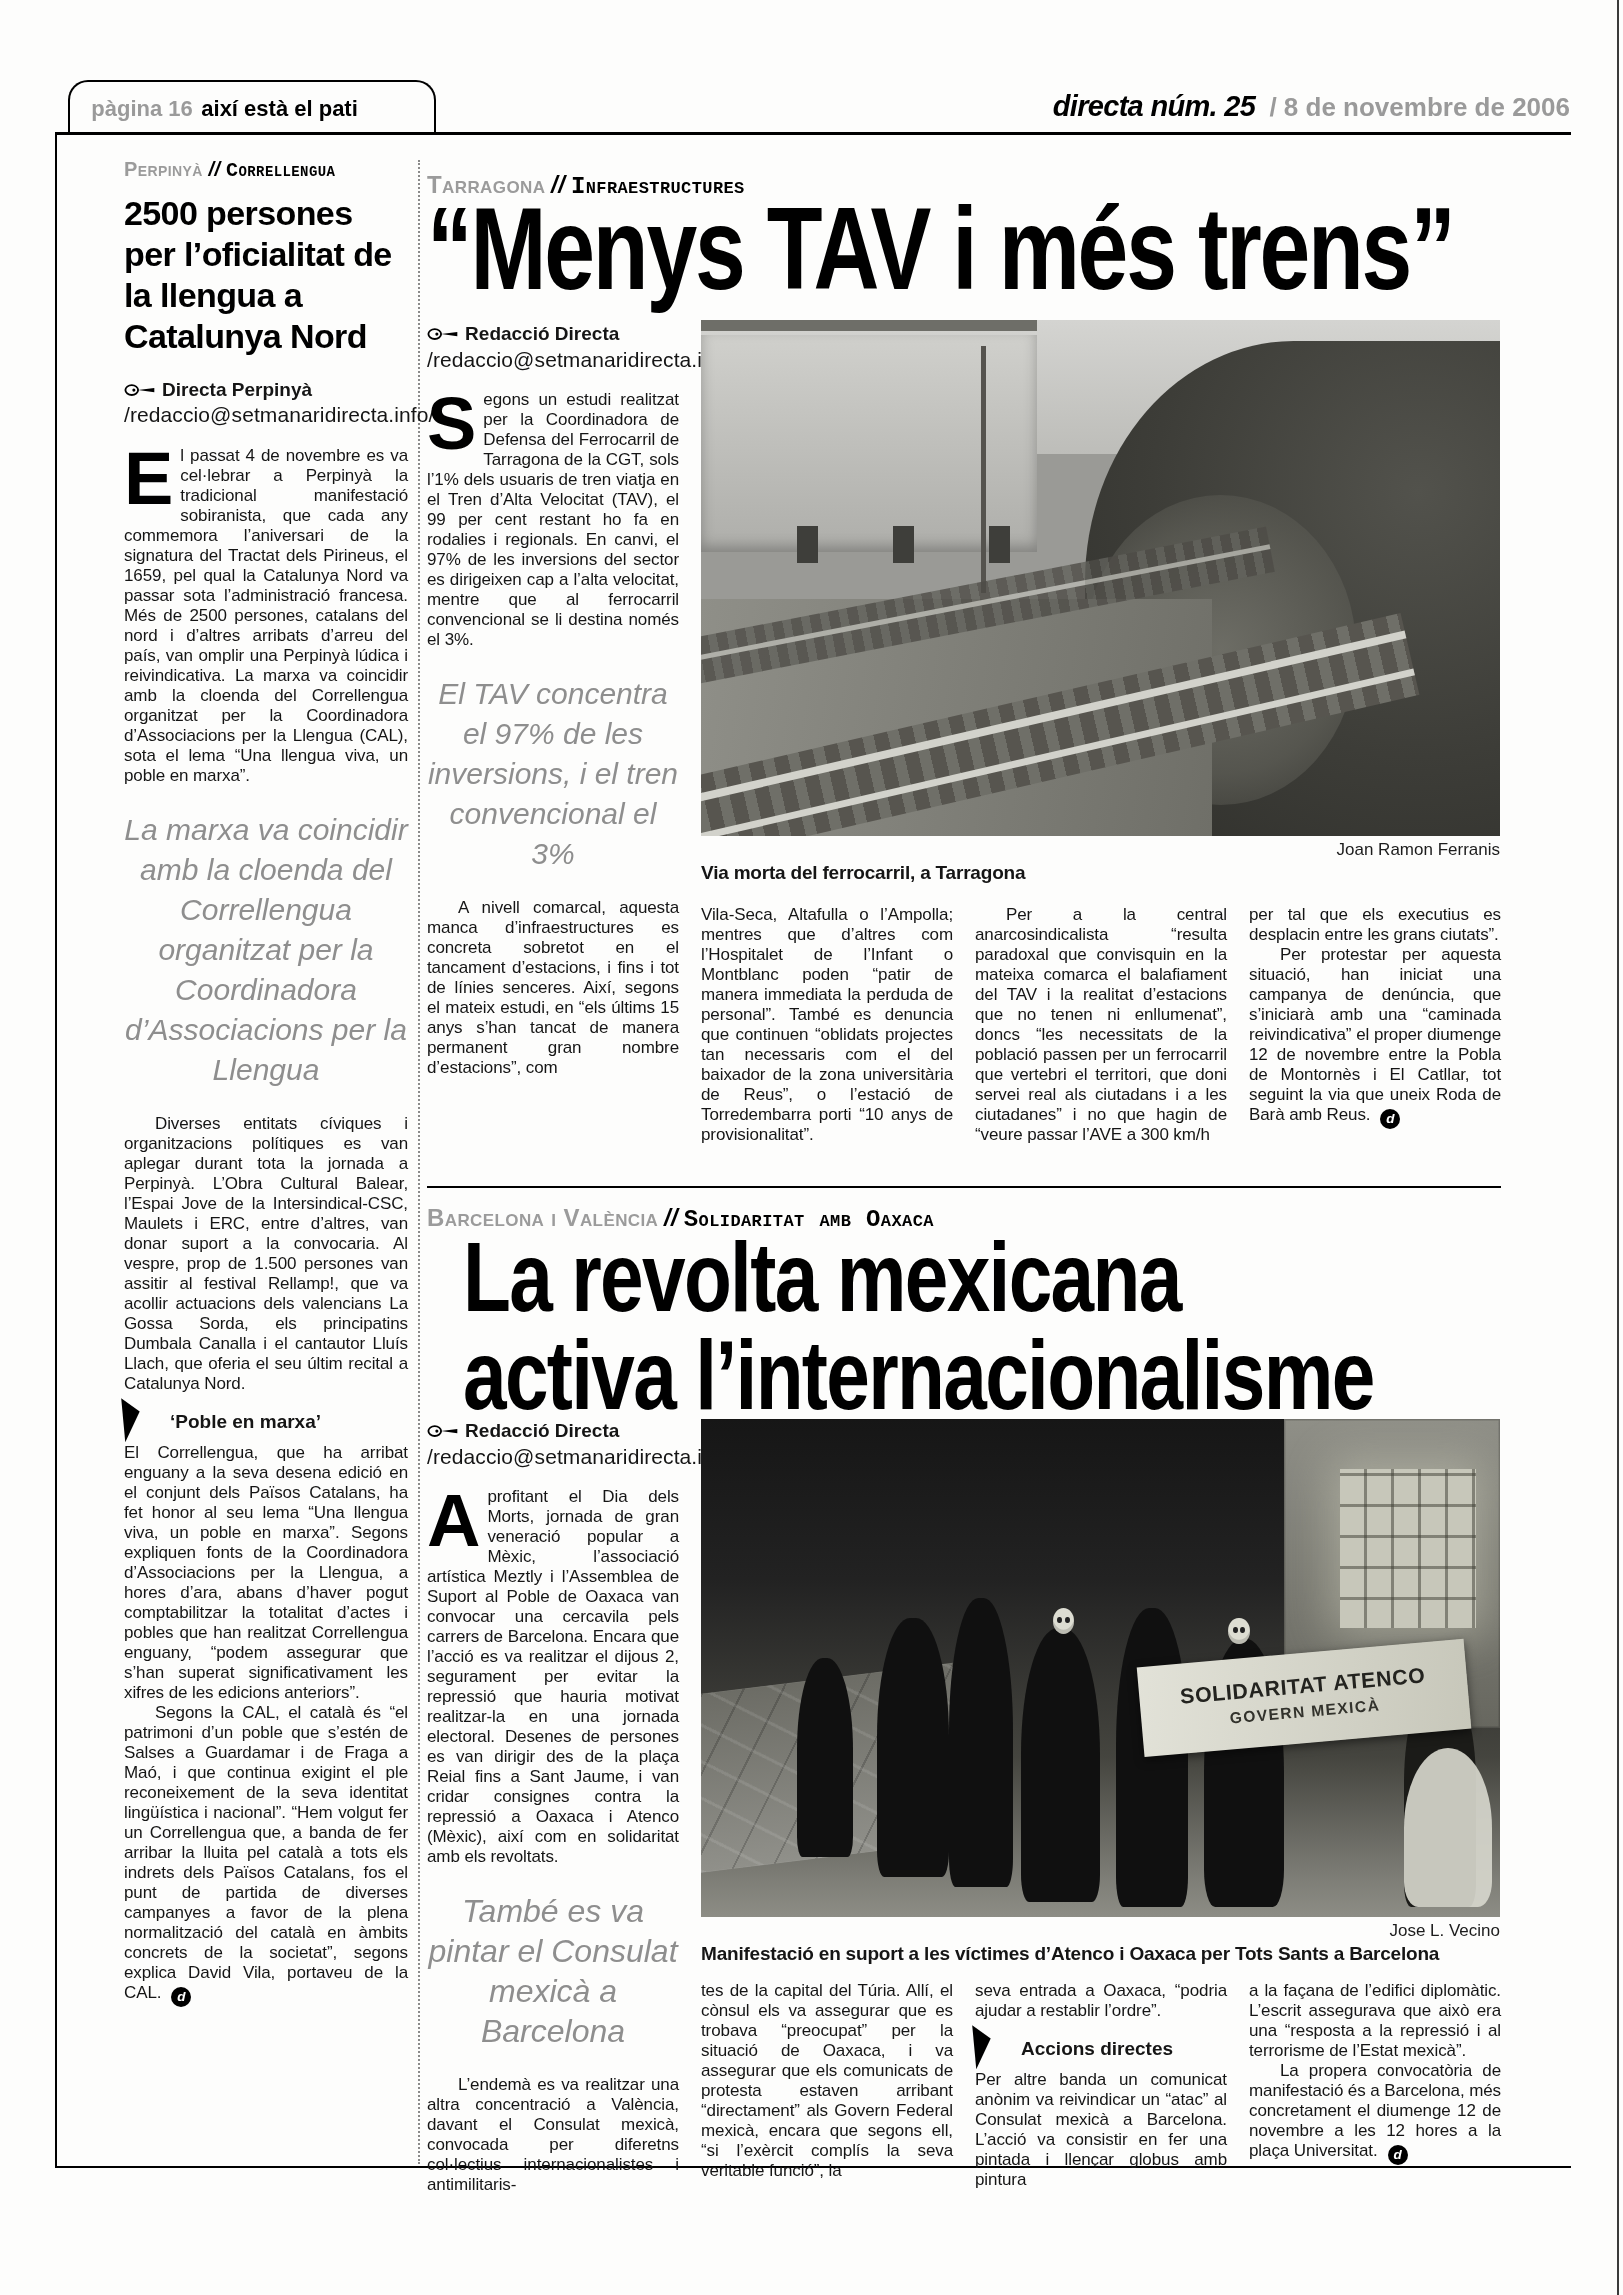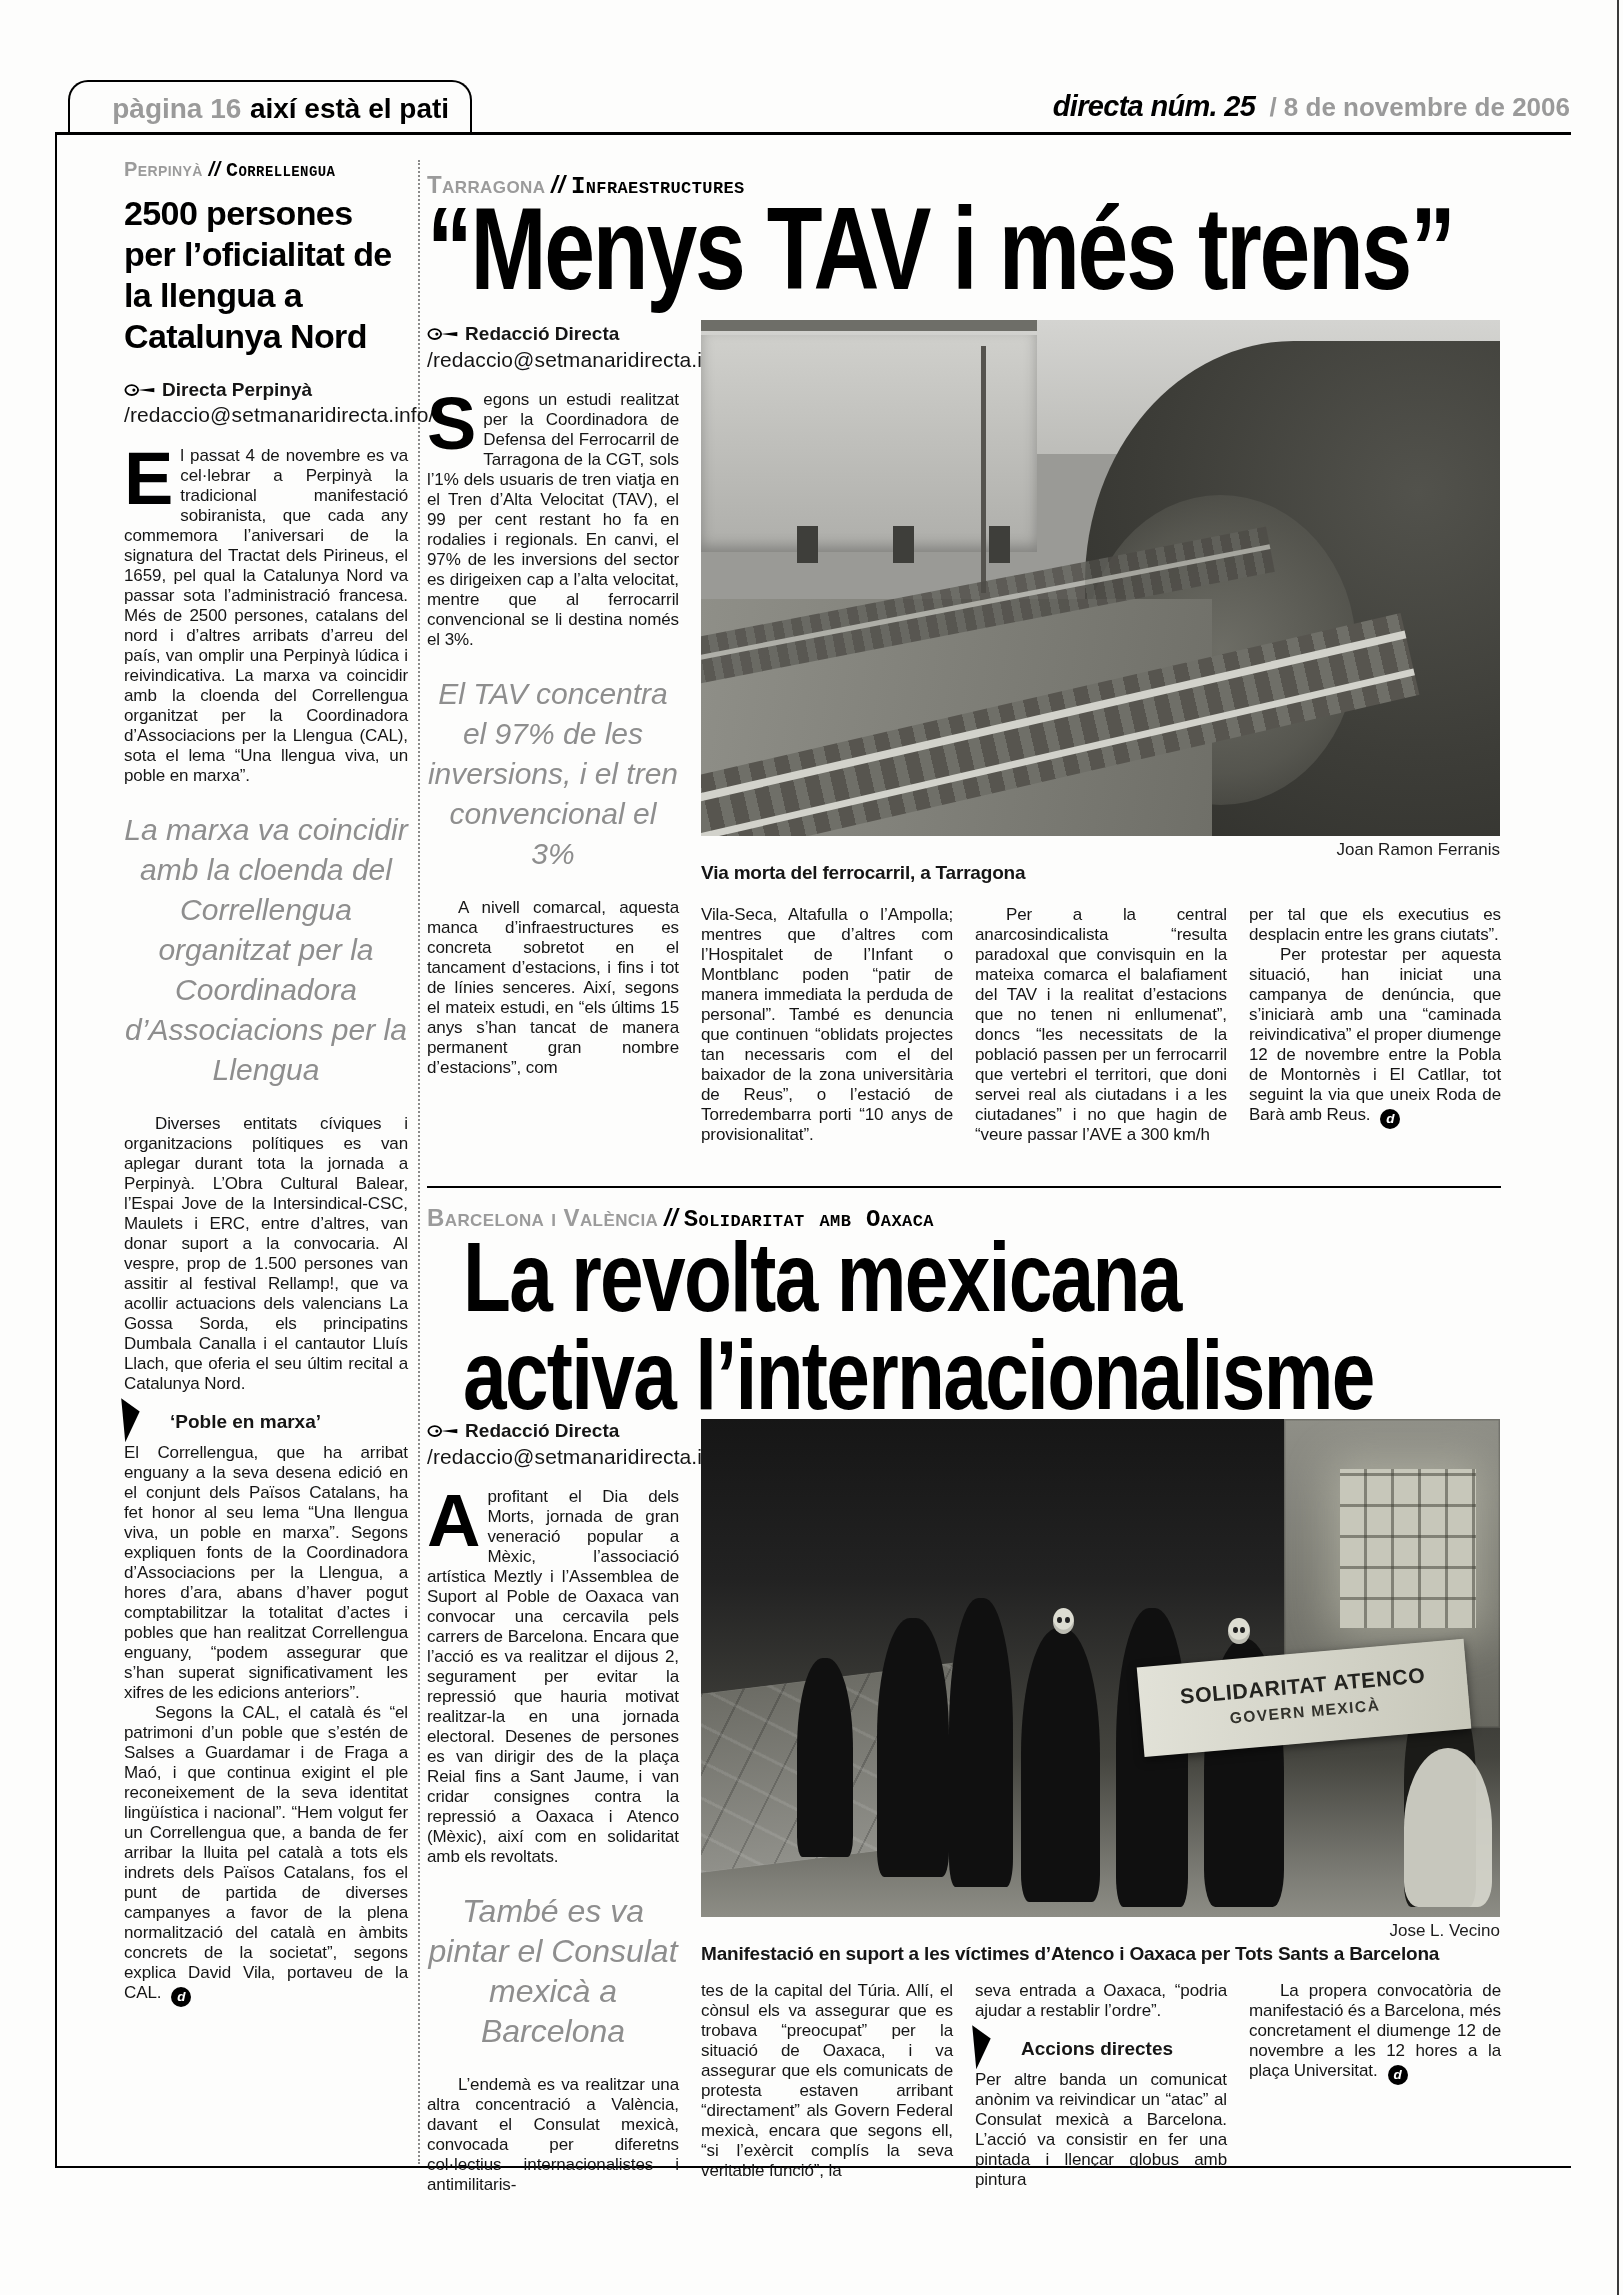--- a/index.html
+++ b/index.html
@@ -6,24 +6,24 @@
   html,body { width:1623px; height:2295px; background:#fdfdfc; }
   body { font-family:"Liberation Sans", sans-serif; color:#151515; position:relative; overflow:hidden; }
 
   
   .rule-top    { position:absolute; left:55px;  top:132px;  width:1516px; height:2.8px;  background:#000; }
   .rule-left   { position:absolute; left:55px;  top:132px;  width:2.1px;    height:2036px; background:#000; }
   .rule-bottom { position:absolute; left:55px;  top:2166px; width:1516px; height:2.1px;  background:#000; }
   .edge-right  { position:absolute; left:1617px; top:0;     width:2.1px;    height:2295px; background:#3a3a3a; }
   .col-divider { position:absolute; left:418px; top:160px;  height:2004px; border-left:2.1px dotted #8a8a8a; }
 
-  .tab { position:absolute; left:68px; top:80px; width:404px; height:55px;
+  .tab { position:absolute; left:68px; top:80px; width:368px; height:55px;
          border:2.8px solid #000; border-bottom:none; border-radius:20px 20px 0 0;
          display:flex; align-items:center; padding-left:21.3px; gap:8.5px;
-         font-size:28px; font-weight:bold; background:#fdfdfc;justify-content:center; }
+         font-size:22px; font-weight:bold; background:#fdfdfc; }
   .tab-pg  { color:#9a9a9a; }
   .tab-sec { color:#000; }
 
   .masthead { position:absolute; right:53px; top:90px; text-align:right; font-size:26px; white-space:nowrap; }
   .mh-brand { font-weight:bold; font-style:italic; font-size:29px; color:#000; letter-spacing:-0.7px; }
   .mh-date  { color:#9a9a9a; font-weight:bold; margin-left:7.1px; }
 
   
   .kicker { font-weight:bold; font-variant:small-caps; letter-spacing:0.4px; white-space:nowrap; }
   .k-loc   { color:#9b9b9b; }
@@ -309,18 +309,19 @@
     </div>
     <div class="b-c3">
       <p class="body">seva entrada a Oaxaca, “podria ajudar a restablir l’ordre”.</p>
       <div class="subhead">
         <span class="tri"></span>
         <span>Accions directes</span>
       </div>
       <p class="body">Per altre banda un comunicat anònim va reivindicar un “atac” al Consulat mexicà a Barcelona. L’acció va consistir en fer una pintada i llençar globus amb pintura</p>
     </div>
     <div class="b-c4">
+      <p class="body">a la façana de l’edifici diplomàtic. L’escrit assegurava que això era una “resposta a la repressió i al terrorisme de l’Estat mexicà”.</p>
       <p class="body indent"><span>La propera convocatòria de manifestació és a Barcelona, més concretament el diumenge 12 de novembre a les 12 hores a la plaça Universitat.</span><span class="endmark">d</span></p>
     </div>
 
   </main>
 </div>
 
 
 </body></html>

